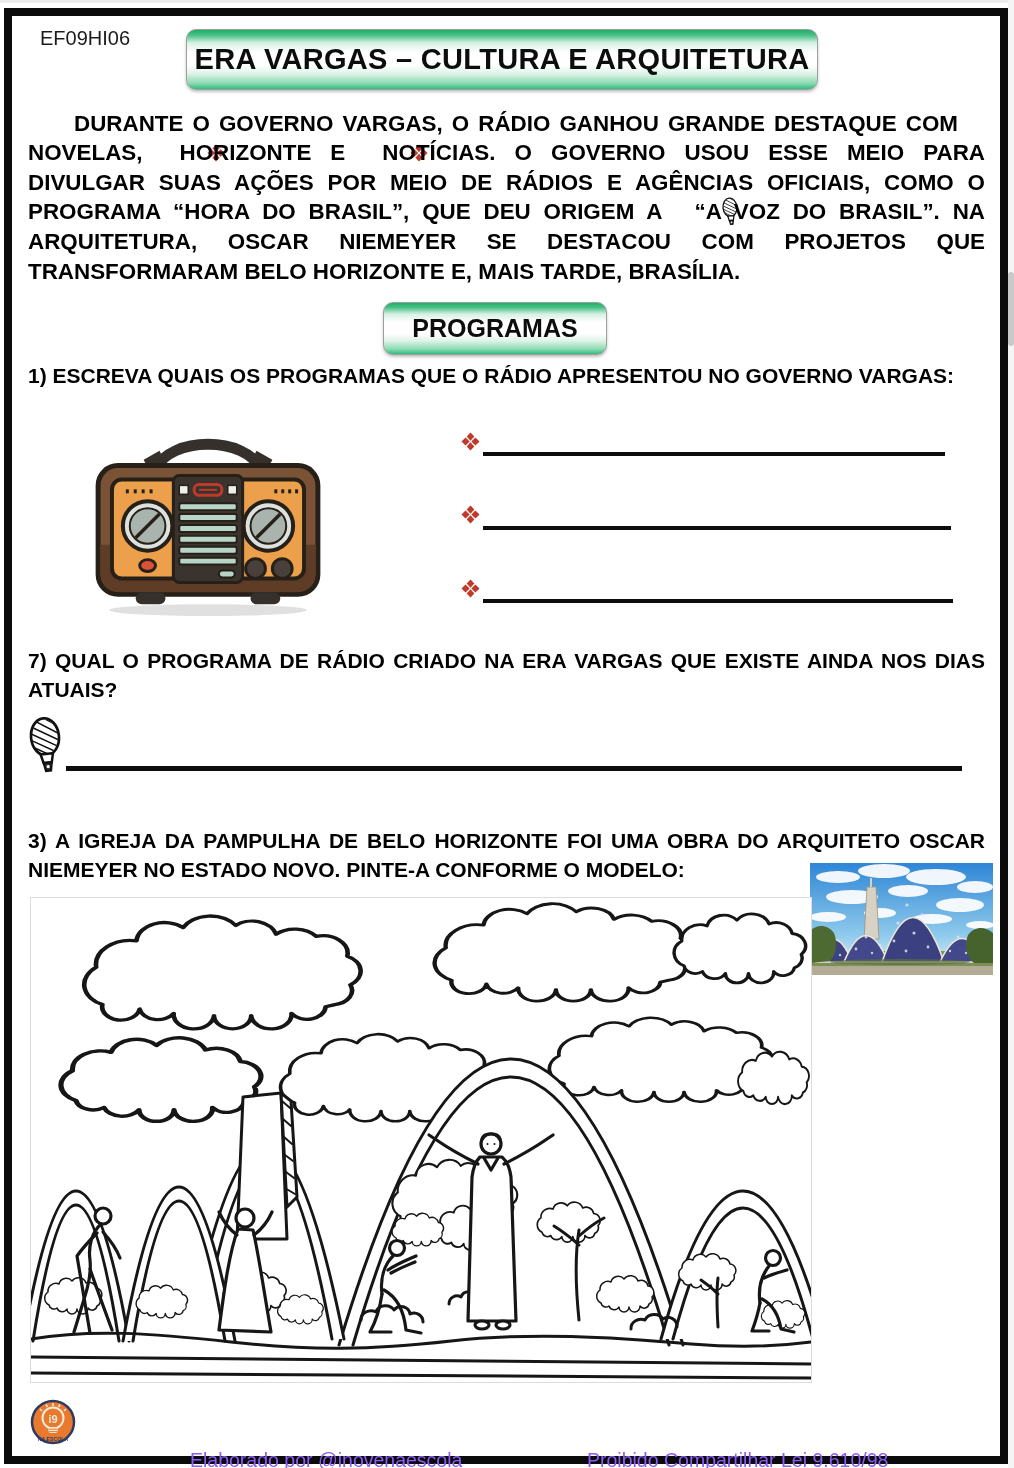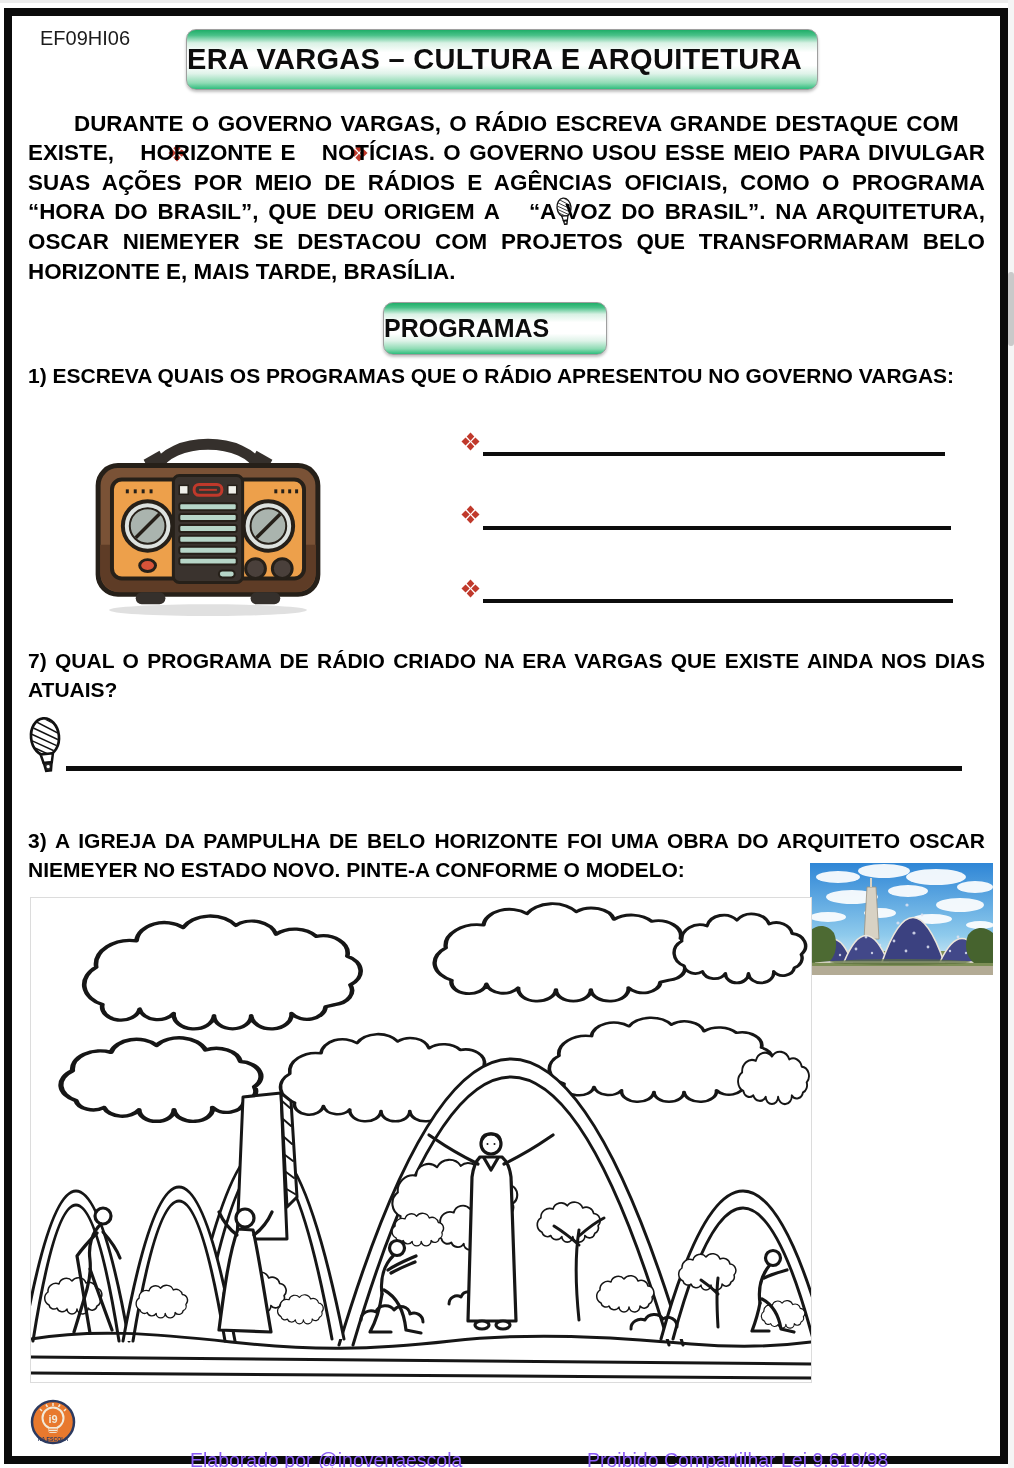--- a/index.html
+++ b/index.html
@@ -9,21 +9,21 @@
     font-family:"Liberation Sans","DejaVu Sans",sans-serif;color:#000;
     overflow:hidden;
   }
   .top-edge{position:absolute;top:0;left:0;width:100%;height:3px;background:#ececec;}
   .page-frame{
     position:absolute;left:4px;top:8px;width:1004px;height:1456px;
     border:8px solid #0b0b0b;box-sizing:border-box;background:#fff;
   }
   .code-label{position:absolute;left:40px;top:27px;font-size:20px;color:#1b1b1b;}
   .banner{
-    position:absolute;border:1px solid #9f9f9f;border-radius:10px;text-align:left;
+    position:absolute;border:1px solid #9f9f9f;border-radius:10px;text-align:center;
     font-weight:bold;color:#0d0d0d;
     background:linear-gradient(180deg,#1fae68 0%,#49c188 9%,#d8f1e4 22%,#ffffff 38%,#ffffff 60%,#dff3e9 74%,#8edbb4 90%,#2fbd7d 100%);
     box-shadow:0 2px 3px rgba(0,0,0,.25);
   }
   .banner-title{left:186px;top:29px;width:630px;height:59px;line-height:59px;font-size:29px;letter-spacing:.3px;}
   .banner-activities{left:383px;top:302px;width:222px;height:51px;line-height:51px;font-size:25px;}
   .intro{
     position:absolute;left:28px;top:109px;width:957px;
     font-size:22.4px;font-weight:bold;line-height:29.4px;
     text-align:justify;text-align-last:left;text-indent:46px;
@@ -89,23 +89,23 @@
 </svg>
 
 <div class="top-edge"></div>
 <div class="page-frame"></div>
 
 <div class="code-label">EF09HI06</div>
 
 <div class="banner banner-title">ERA VARGAS – CULTURA E ARQUITETURA</div>
 
 <div class="intro">
-  <span>DURANTE O GOVERNO VARGAS, O RÁDIO ESCREVA GRANDE DESTAQUE COM </span><span class="dia"><svg viewBox="0 0 20 20" width="18" height="18">
+  <span>DURANTE O GOVERNO VARGAS, O RÁDIO GANHOU GRANDE DESTAQUE COM </span><span class="dia"><svg viewBox="0 0 20 20" width="18" height="18">
         <use href="#diamond4"></use>
-      </svg></span><span>EXISTE, </span><span class="dia"><svg viewBox="0 0 20 20" width="18" height="18">
+      </svg></span><span>NOVELAS, </span><span class="dia"><svg viewBox="0 0 20 20" width="18" height="18">
         <use href="#diamond4"></use>
       </svg></span><span>HORIZONTE E </span><span class="dia"><svg viewBox="0 0 20 20" width="18" height="18">
         <use href="#diamond4"></use>
       </svg></span><span>NOTÍCIAS. O GOVERNO USOU ESSE MEIO PARA DIVULGAR SUAS AÇÕES POR MEIO DE RÁDIOS E AGÊNCIAS OFICIAIS, COMO O PROGRAMA “HORA DO BRASIL”, QUE DEU ORIGEM A </span><span class="mic-inline"><svg viewBox="0 0 36 58" width="20" height="30">
         <use href="#micg" transform="rotate(-6 18 29)"></use>
       </svg></span><span>“A VOZ DO BRASIL”. NA ARQUITETURA, OSCAR NIEMEYER SE DESTACOU COM PROJETOS QUE TRANSFORMARAM BELO HORIZONTE E, MAIS TARDE, BRASÍLIA.</span>
 </div>
 
 <div class="banner banner-activities">PROGRAMAS</div>
 

